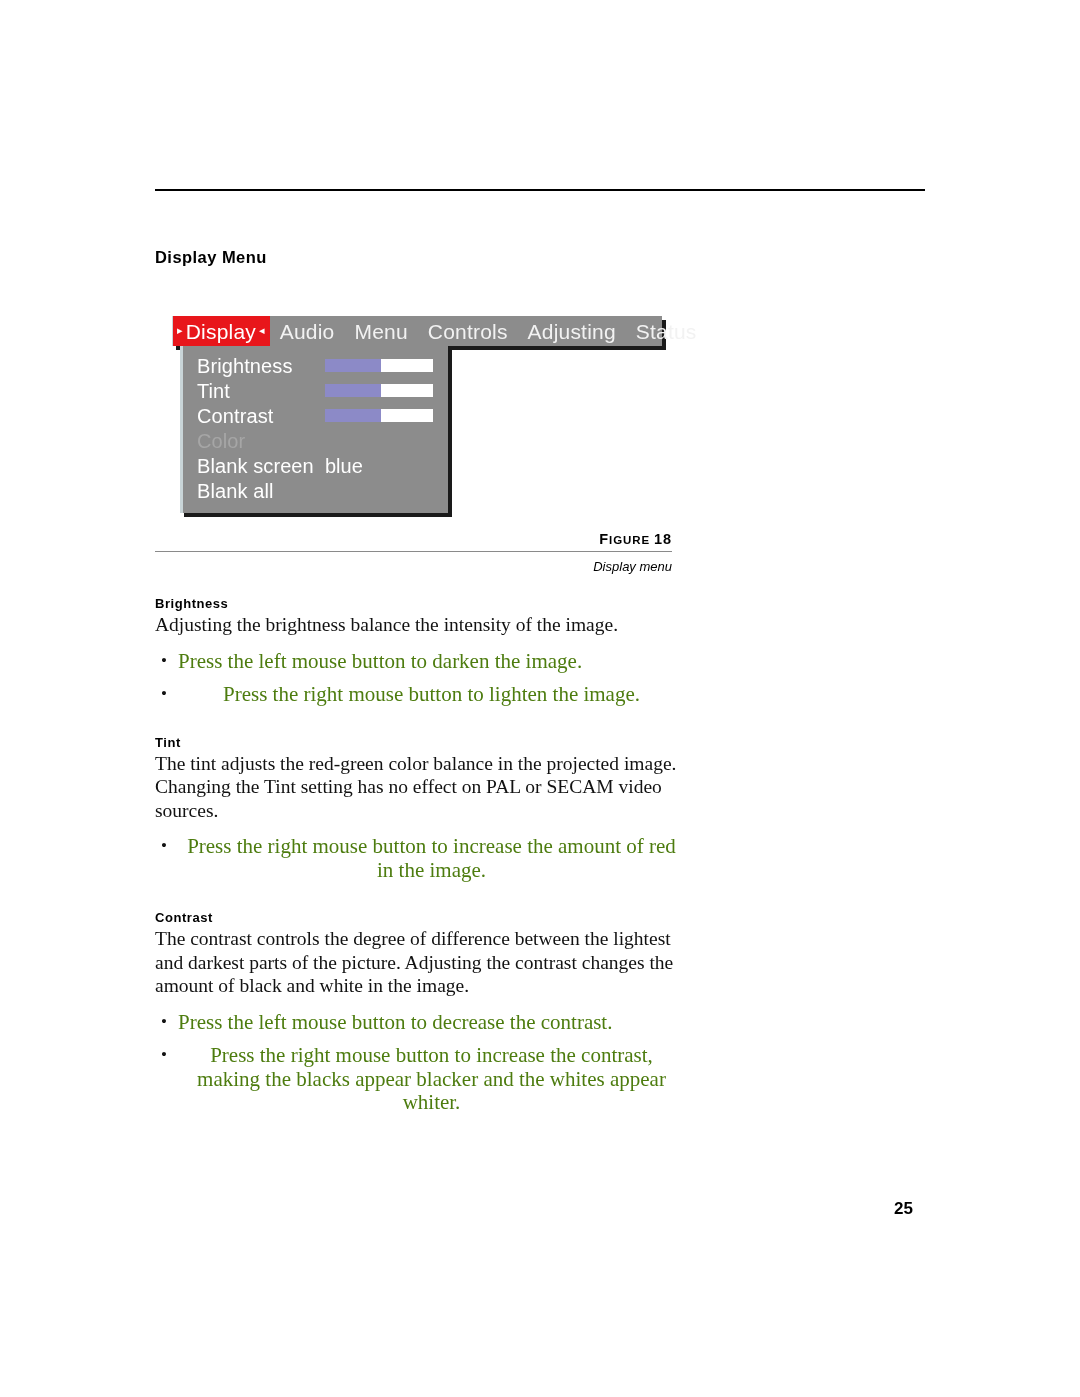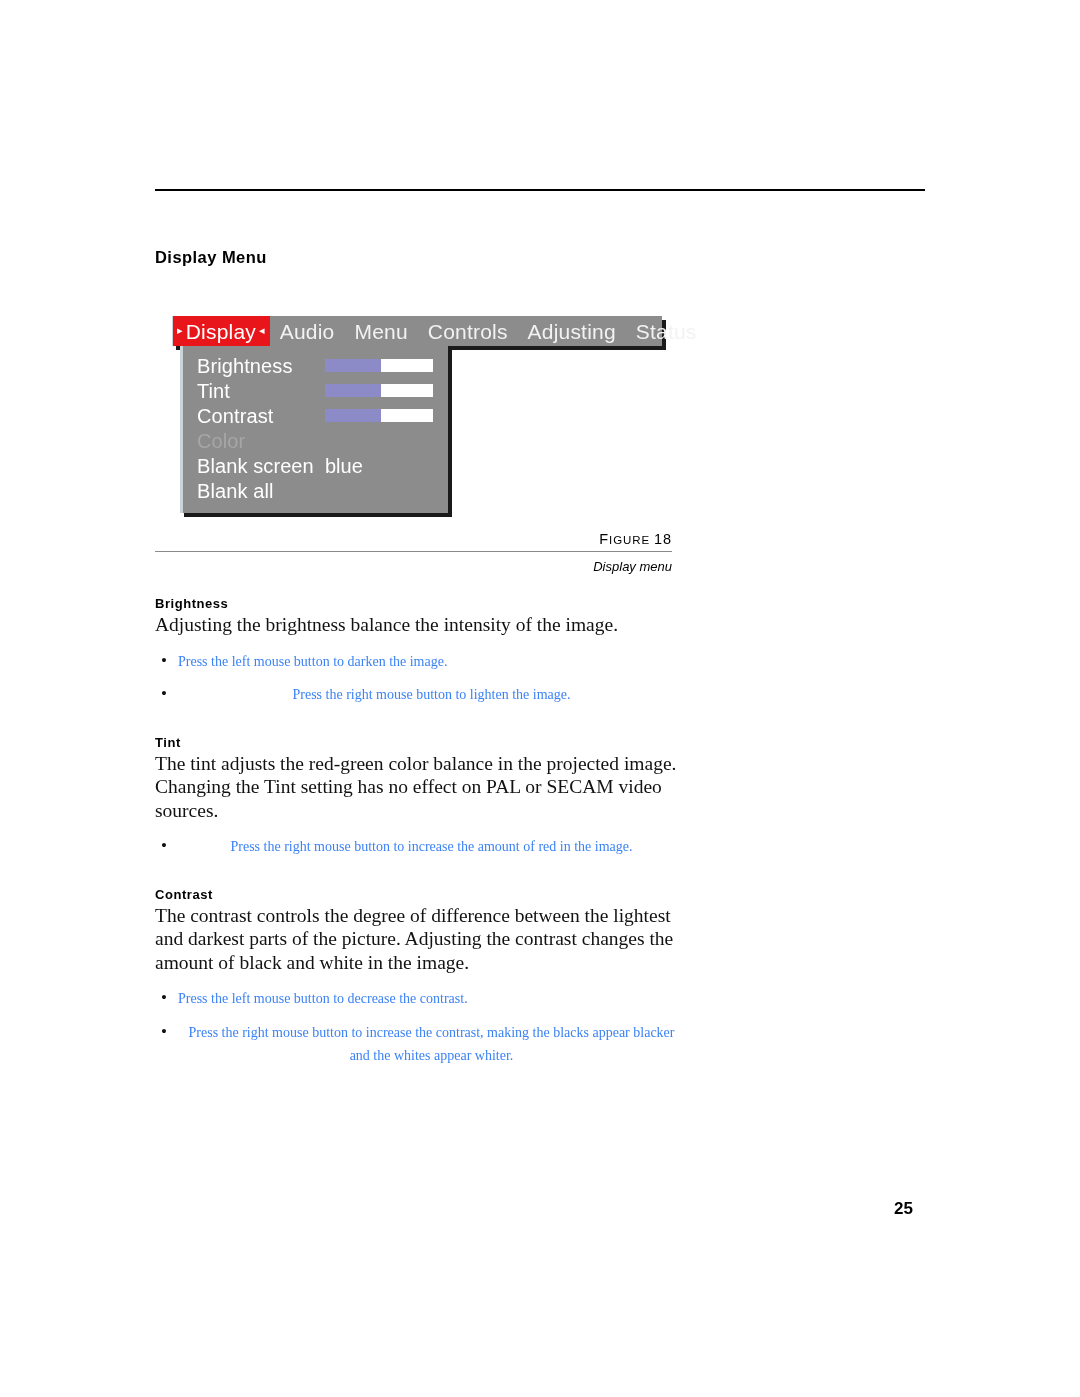--- a/index.html
+++ b/index.html
@@ -145,21 +145,21 @@
     background: #8c8ac7;
   }
 
   
   .fig-label {
     position: absolute;
     right: 408px;
     top: 531px;
     font-family: "Liberation Sans", sans-serif;
     font-size: 11.5px;
-    font-weight: normal;
+    font-weight: bold;
     letter-spacing: 0.9px;
     color: #000000;
     white-space: nowrap;
   }
   .fig-label .big {
     font-size: 14.5px;
   }
   .fig-rule {
     position: absolute;
     left: 155px;
@@ -206,23 +206,23 @@
 
   .bullets {
     margin: 13px 0 0 0;
     padding: 0;
     list-style: none;
   }
   .bullets li {
     position: relative;
     padding-left: 23px;
     font-family: "Liberation Serif", serif;
-    font-size: 14px;
+    font-size: 21px;
     line-height: 23.5px;
-    color: #3b82f6;
+    color: #4d7c0f;
     margin-bottom: 10px;
   }
   .bullets li:last-child { margin-bottom: 0; text-align: center; }
   .bullets li::before {
     content: "\2022";
     position: absolute;
     left: 6px;
     top: -1px;
     font-size: 17px;
     color: #121212;

